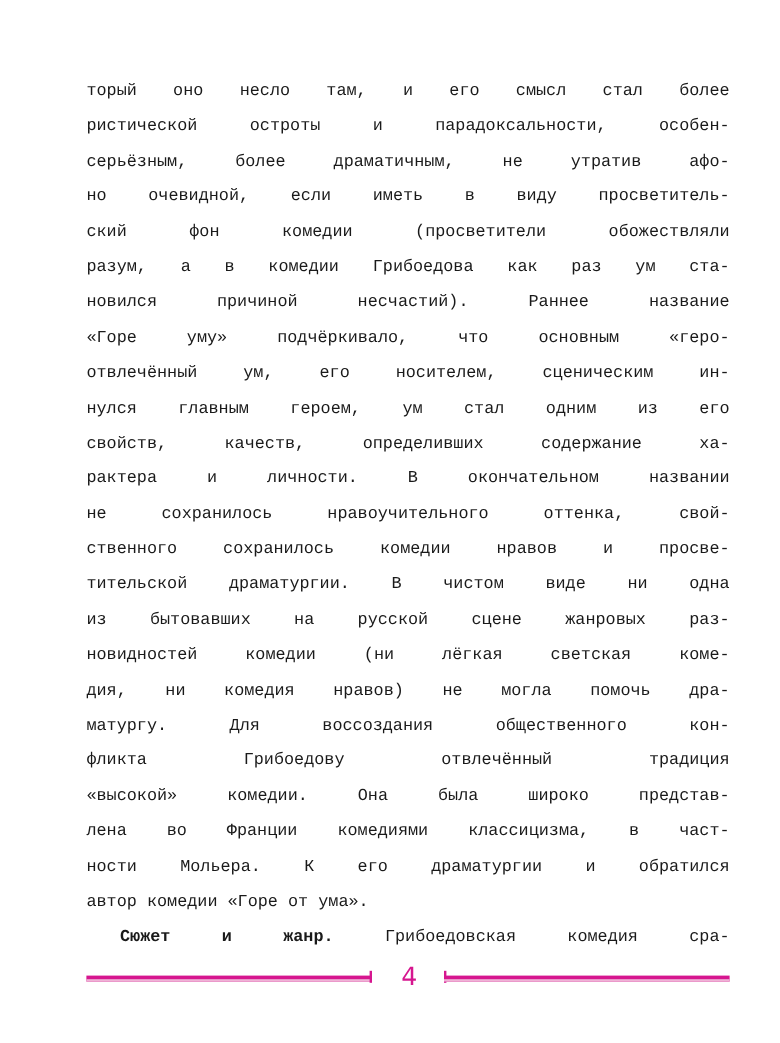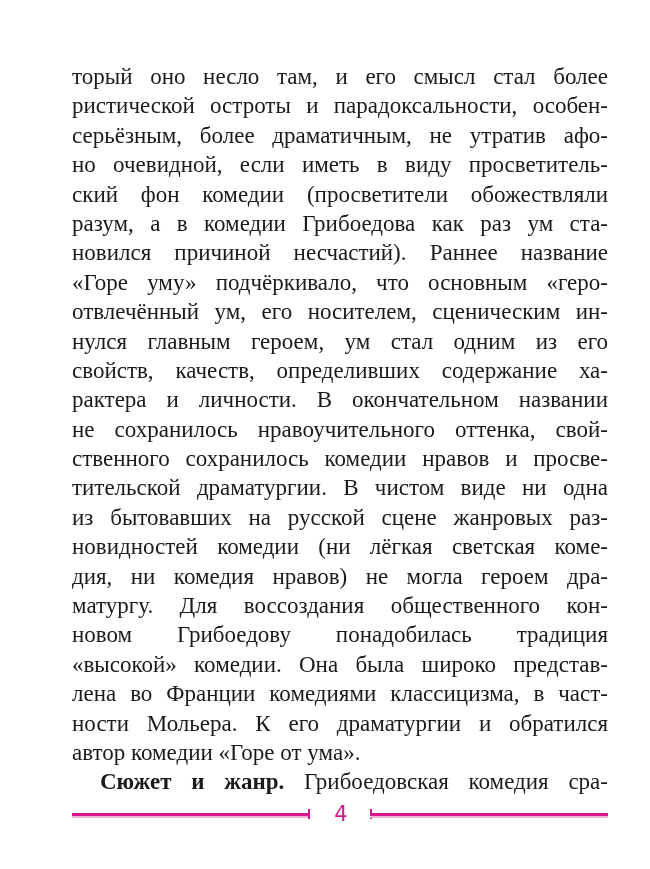--- a/index.html
+++ b/index.html
@@ -1,18 +1,18 @@
 <!DOCTYPE html>
 <html><head>
 <meta charset="utf-8">
 <style>
   html,body{margin:0;padding:0;background:#fff;}
   body{width:650px;height:869px;position:relative;overflow:hidden;}
   .page{position:absolute;left:72px;top:62px;width:536px;}
-  .line{font-family:Liberation Serif, serif;font-size:23px;color:#1a1a1a;height:29.4px;line-height:29.4px;text-align:justify;text-align-last:justify;white-space:nowrap;letter-spacing:0px;word-spacing:0;}
+  .line{font-family:Liberation Mono, monospace;font-size:14px;color:#1a1a1a;height:29.4px;line-height:29.4px;text-align:justify;text-align-last:justify;white-space:nowrap;letter-spacing:0px;word-spacing:0;}
   .line.last{text-align-last:left;}
   .line span.b{font-weight:bold;}
   .indent{padding-left:28px;}
   .footer{position:absolute;left:72px;top:804px;width:536px;height:22px;}
   .rule{position:absolute;top:9px;height:3px;background:#d6168f;border-bottom:2px solid #efb3d6;}
   .rule.l{left:0;width:238px;}
   .rule.r{left:298px;width:238px;}
   .tick{position:absolute;top:5px;width:2px;height:10px;background:#d6168f;}
   .pnum{position:absolute;left:258px;width:22px;top:-2px;text-align:center;font-family:"DejaVu Sans",sans-serif;font-size:21px;color:#d6168f;}
 </style>
@@ -30,23 +30,23 @@
   <div class="line">«Горе уму» подчёркивало, что основным «геро-</div>
   <div class="line">отвлечённый ум, его носителем, сценическим ин-</div>
   <div class="line">нулся главным героем, ум стал одним из его</div>
   <div class="line">свойств, качеств, определивших содержание ха-</div>
   <div class="line">рактера и личности. В окончательном названии</div>
   <div class="line">не сохранилось нравоучительного оттенка, свой-</div>
   <div class="line">ственного сохранилось комедии нравов и просве-</div>
   <div class="line">тительской драматургии. В чистом виде ни одна</div>
   <div class="line">из бытовавших на русской сцене жанровых раз-</div>
   <div class="line">новидностей комедии (ни лёгкая светская коме-</div>
-  <div class="line">дия, ни комедия нравов) не могла героем дра-</div>
+  <div class="line">дия, ни комедия нравов) не могла помочь дра-</div>
   <div class="line">матургу. Для воссоздания общественного кон-</div>
-  <div class="line">новом Грибоедову понадобилась традиция</div>
+  <div class="line">фликта Грибоедову отвлечённый традиция</div>
   <div class="line">«высокой» комедии. Она была широко представ-</div>
   <div class="line">лена во Франции комедиями классицизма, в част-</div>
   <div class="line">ности Мольера. К его драматургии и обратился</div>
   <div class="line last">автор комедии «Горе от ума».</div>
   <div class="line indent"><span class="b">Сюжет и жанр.</span><span> Грибоедовская комедия сра-</span></div>
 
 </div>
 
 <div class="footer">
   <div class="rule l"></div>

